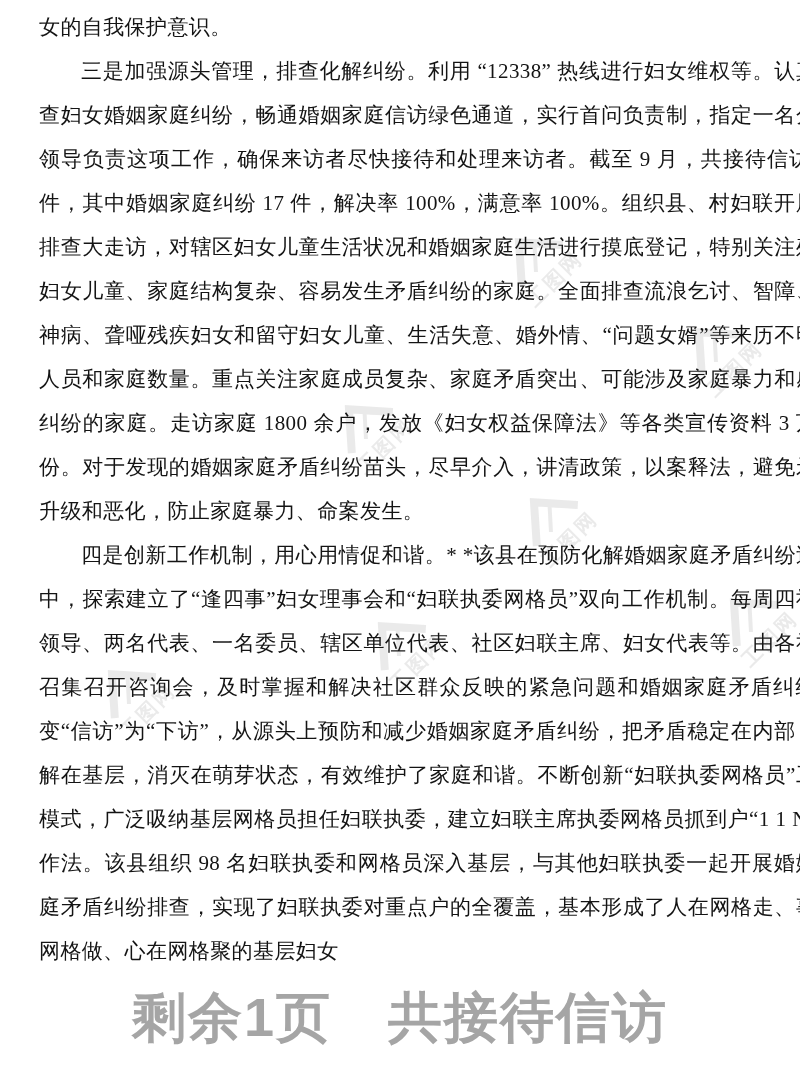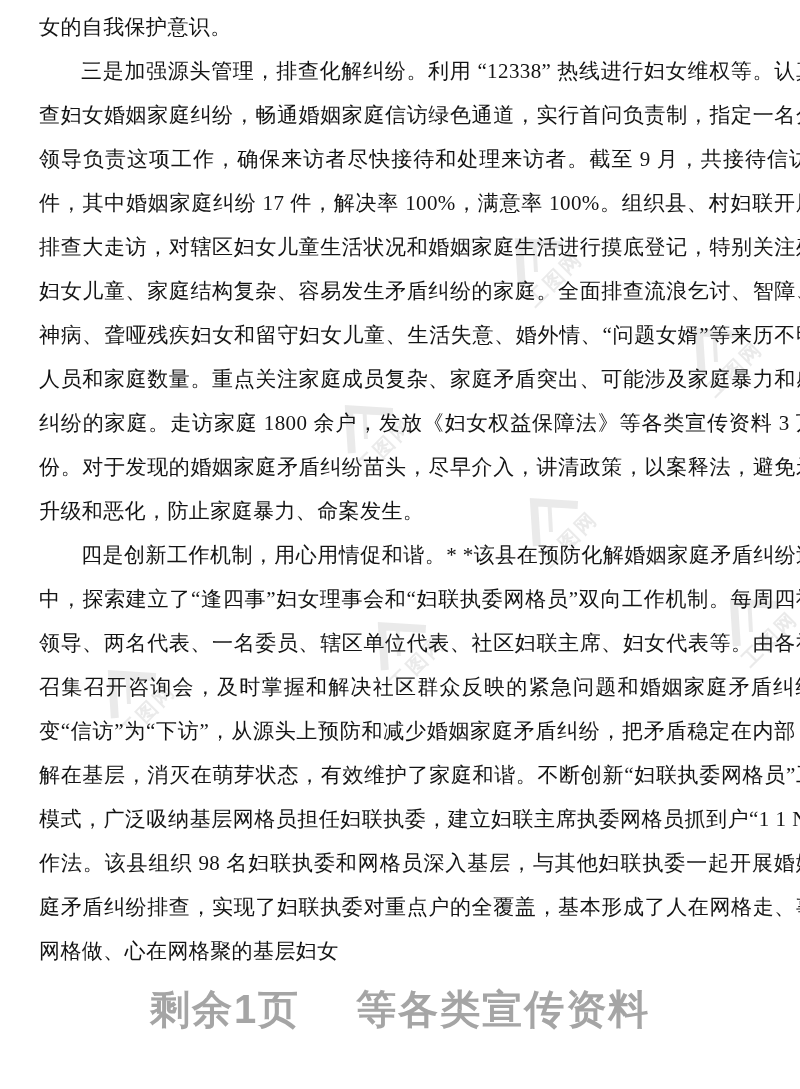--- a/index.html
+++ b/index.html
@@ -41,21 +41,21 @@
   .footer-banner{
     position:absolute;
     left:0;right:0;top:982px;
     display:flex;justify-content:center;align-items:center;
     gap:56px;
     z-index:3;
   }
   .footer-banner span{
     font-family:"Liberation Sans","DejaVu Sans",sans-serif;
     font-weight:900;
-    font-size:40px;
+    font-size:54px;
     letter-spacing:2px;
     color:#a5a5a5;
   }
 </style>
 </head>
 <body>
 
 <div class="page">
 
   <div class="wm-layer">
@@ -111,16 +111,16 @@
     </div>
 
   <div class="doc doc-layer">
     <p>女的自我保护意识。</p>
     <p class="indent"><b>三是加强源头管理，排查化解纠纷。</b><span>利用 “12338” 热线进行妇女维权等。认真排查妇女婚姻家庭纠纷，畅通婚姻家庭信访绿色通道，实行首问负责制，指定一名分管领导负责这项工作，确保来访者尽快接待和处理来访者。截至 9 月，共接待信访 19 件，其中婚姻家庭纠纷 17 件，解决率 100%，满意率 100%。组织县、村妇联开展大排查大走访，对辖区妇女儿童生活状况和婚姻家庭生活进行摸底登记，特别关注残疾妇女儿童、家庭结构复杂、容易发生矛盾纠纷的家庭。全面排查流浪乞讨、智障、精神病、聋哑残疾妇女和留守妇女儿童、生活失意、婚外情、“问题女婿”等来历不明的人员和家庭数量。重点关注家庭成员复杂、家庭矛盾突出、可能涉及家庭暴力和感情纠纷的家庭。走访家庭 1800 余户，发放《妇女权益保障法》等各类宣传资料 3 万余份。对于发现的婚姻家庭矛盾纠纷苗头，尽早介入，讲清政策，以案释法，避免矛盾升级和恶化，防止家庭暴力、命案发生。</span></p>
     <p class="indent"><b>四是创新工作机制，用心用情促和谐。</b><span>* *该县在预防化解婚姻家庭矛盾纠纷过程中，探索建立了“逢四事”妇女理事会和“妇联执委网格员”双向工作机制。每周四社区领导、两名代表、一名委员、辖区单位代表、社区妇联主席、妇女代表等。由各社区召集召开咨询会，及时掌握和解决社区群众反映的紧急问题和婚姻家庭矛盾纠纷，变“信访”为“下访”，从源头上预防和减少婚姻家庭矛盾纠纷，把矛盾稳定在内部，化解在基层，消灭在萌芽状态，有效维护了家庭和谐。不断创新“妇联执委网格员”工作模式，广泛吸纳基层网格员担任妇联执委，建立妇联主席执委网格员抓到户“1 1 N”工作法。该县组织 98 名妇联执委和网格员深入基层，与其他妇联执委一起开展婚姻家庭矛盾纠纷排查，实现了妇联执委对重点户的全覆盖，基本形成了人在网格走、事在网格做、心在网格聚的基层妇女</span></p>
   </div>
 
   <div class="footer-banner">
     <span>剩余1页</span>
-    <span>等各类宣传资料</span>
+    <span>共接待信访</span>
   </div>
 
 </div>
 
 </body></html>

